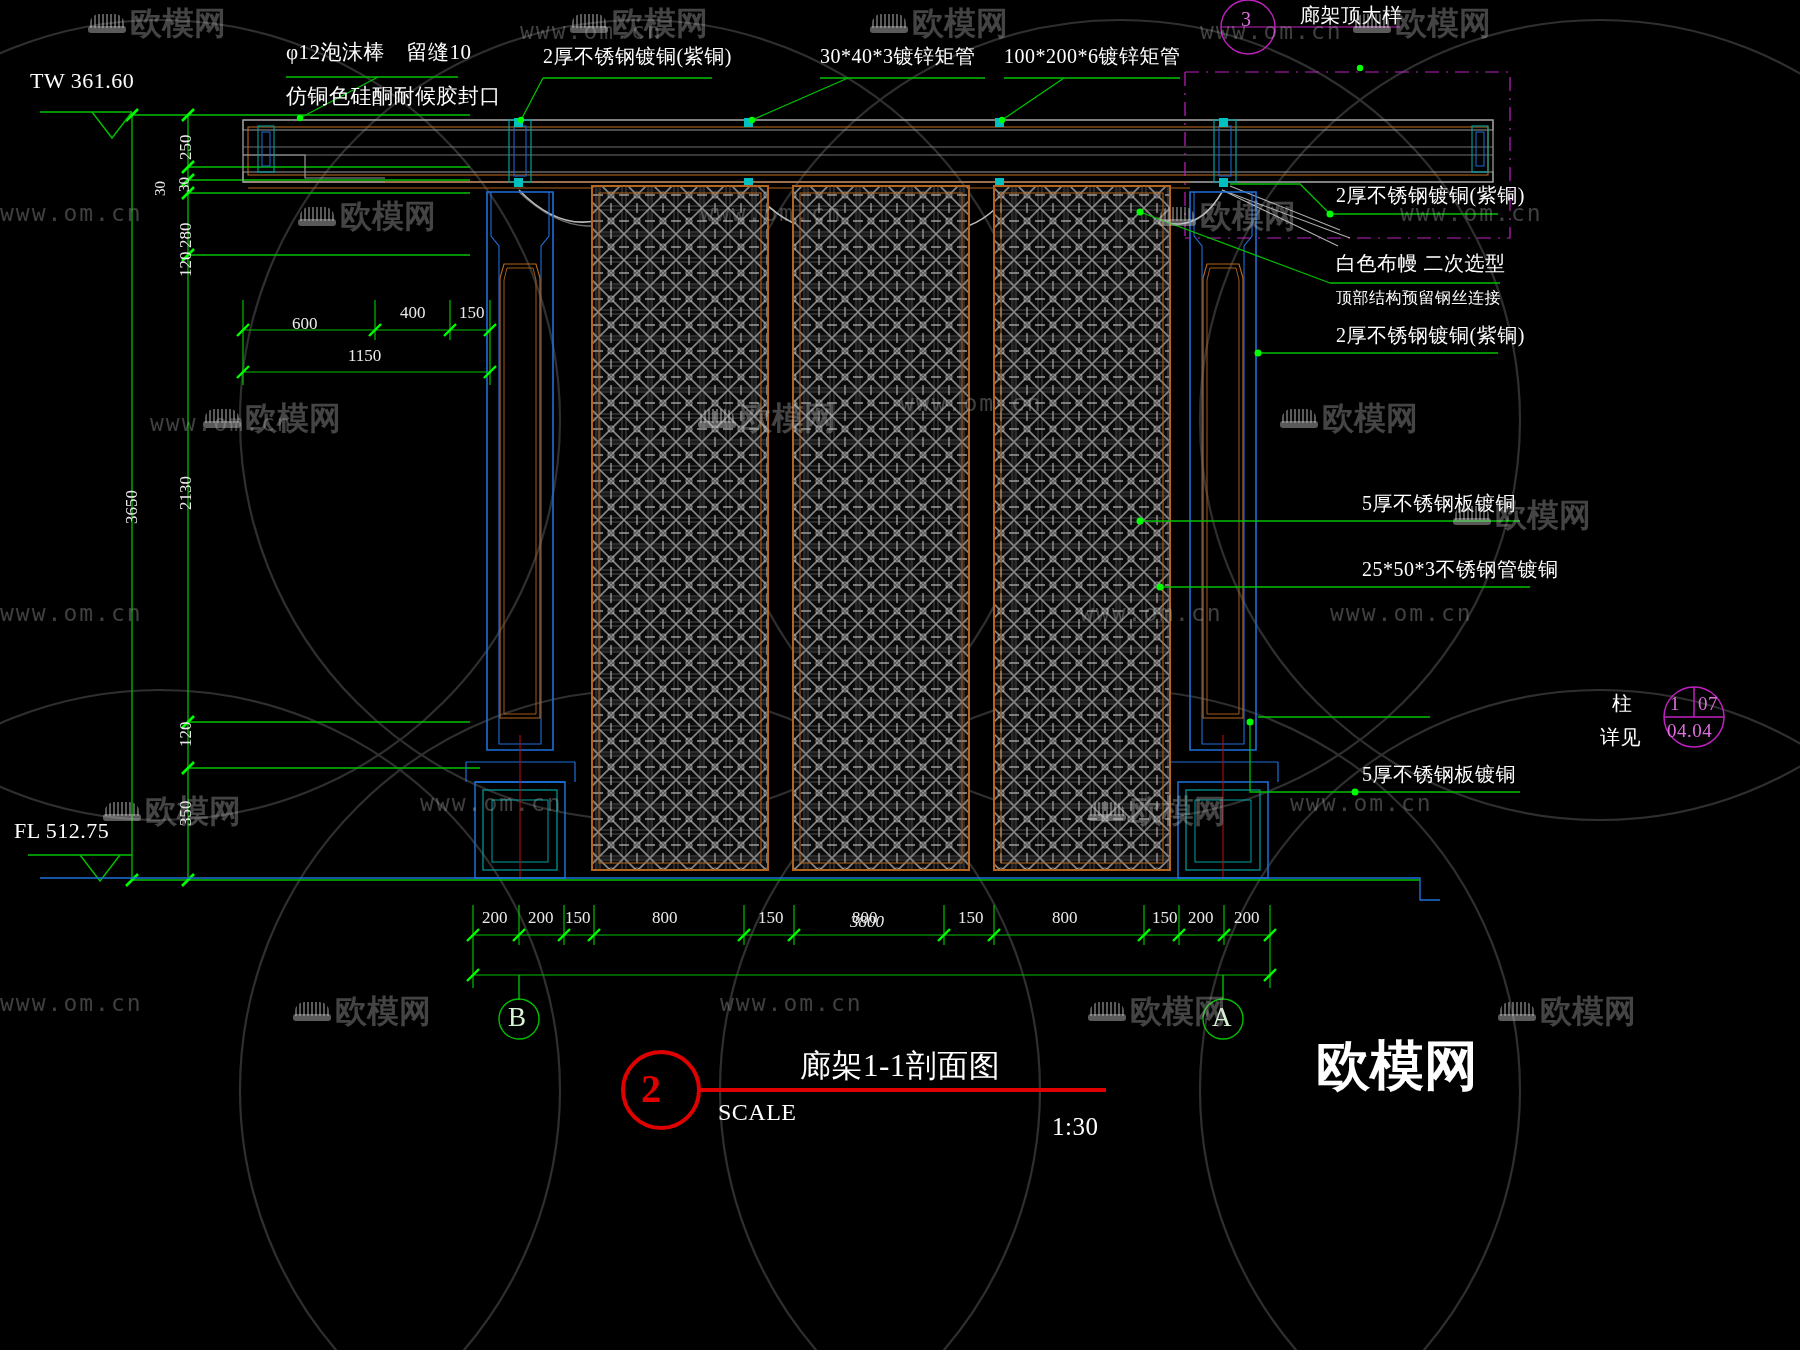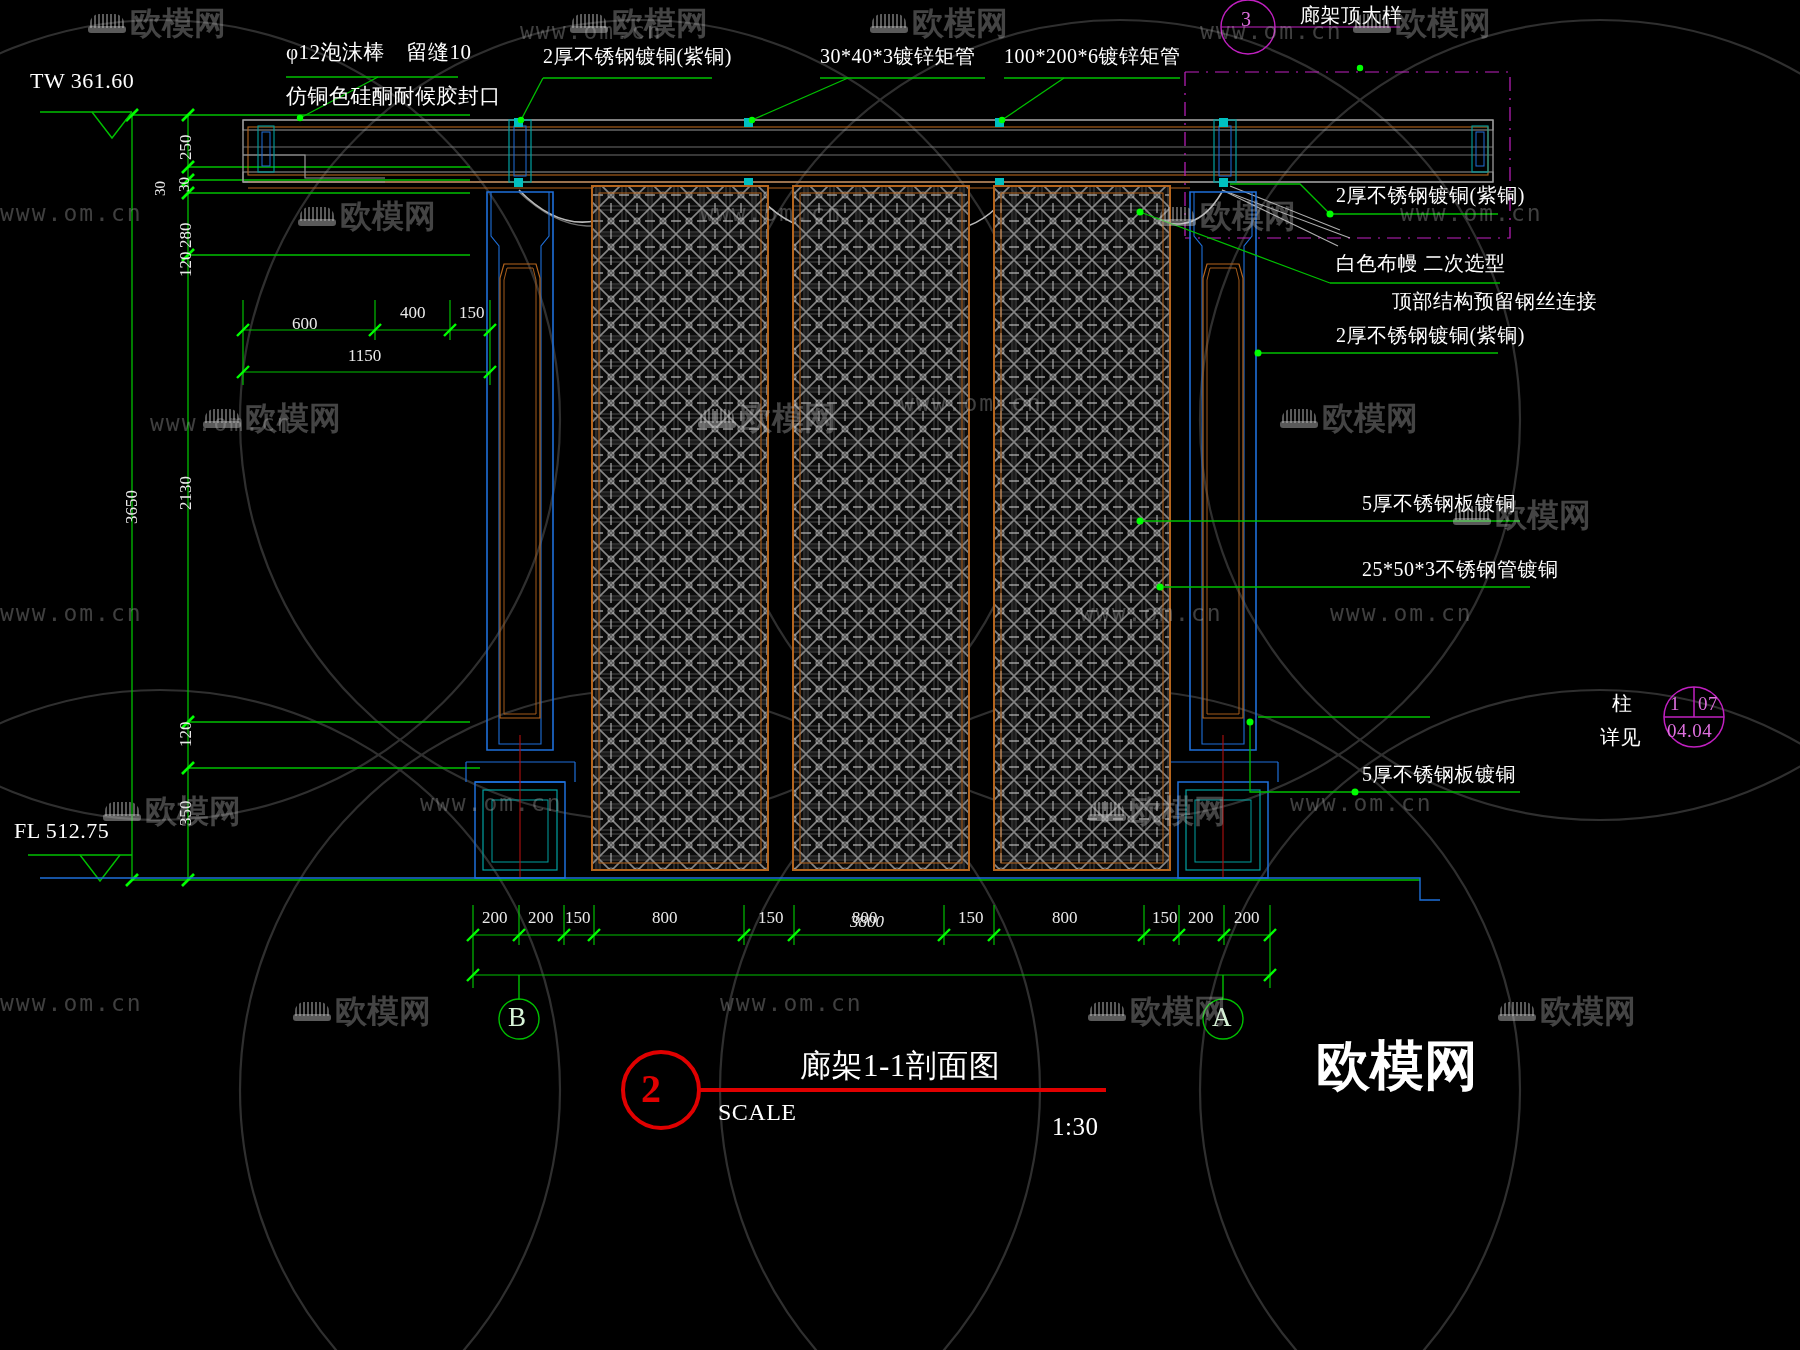--- a/index.html
+++ b/index.html
@@ -334,21 +334,21 @@
 
   <div class="txt" style="left:286px;top:38px;font-size:21px;">φ12泡沫棒　留缝10</div>
   <div class="txt" style="left:286px;top:82px;font-size:21px;">仿铜色硅酮耐候胶封口</div>
 
   <div class="txt" style="left:543px;top:43px;font-size:20px;">2厚不锈钢镀铜(紫铜)</div>
   <div class="txt" style="left:820px;top:43px;font-size:20px;">30*40*3镀锌矩管</div>
   <div class="txt" style="left:1004px;top:43px;font-size:20px;">100*200*6镀锌矩管</div>
 
   <div class="txt" style="left:1336px;top:182px;font-size:20px;">2厚不锈钢镀铜(紫铜)</div>
   <div class="txt" style="left:1336px;top:250px;font-size:20px;">白色布幔  二次选型</div>
-  <div class="txt" style="left:1392px;top:288px;font-size:20px;">顶部结构预留钢丝连接</div>
+  <div class="txt" style="left:1336px;top:288px;font-size:16px;">顶部结构预留钢丝连接</div>
   <div class="txt" style="left:1336px;top:322px;font-size:20px;">2厚不锈钢镀铜(紫铜)</div>
 
   <div class="txt" style="left:1362px;top:490px;font-size:20px;">5厚不锈钢板镀铜</div>
   <div class="txt" style="left:1362px;top:556px;font-size:20px;">25*50*3不锈钢管镀铜</div>
   <div class="txt" style="left:1362px;top:761px;font-size:20px;">5厚不锈钢板镀铜</div>
 
   <div class="txt" style="left:1300px;top:2px;font-size:20px;">廊架顶大样</div>
   <div class="txt" style="left:1241px;top:8px;font-size:20px;color:#e070e0;">3</div>
 
   <div class="txt" style="left:1612px;top:690px;font-size:20px;">柱</div>

